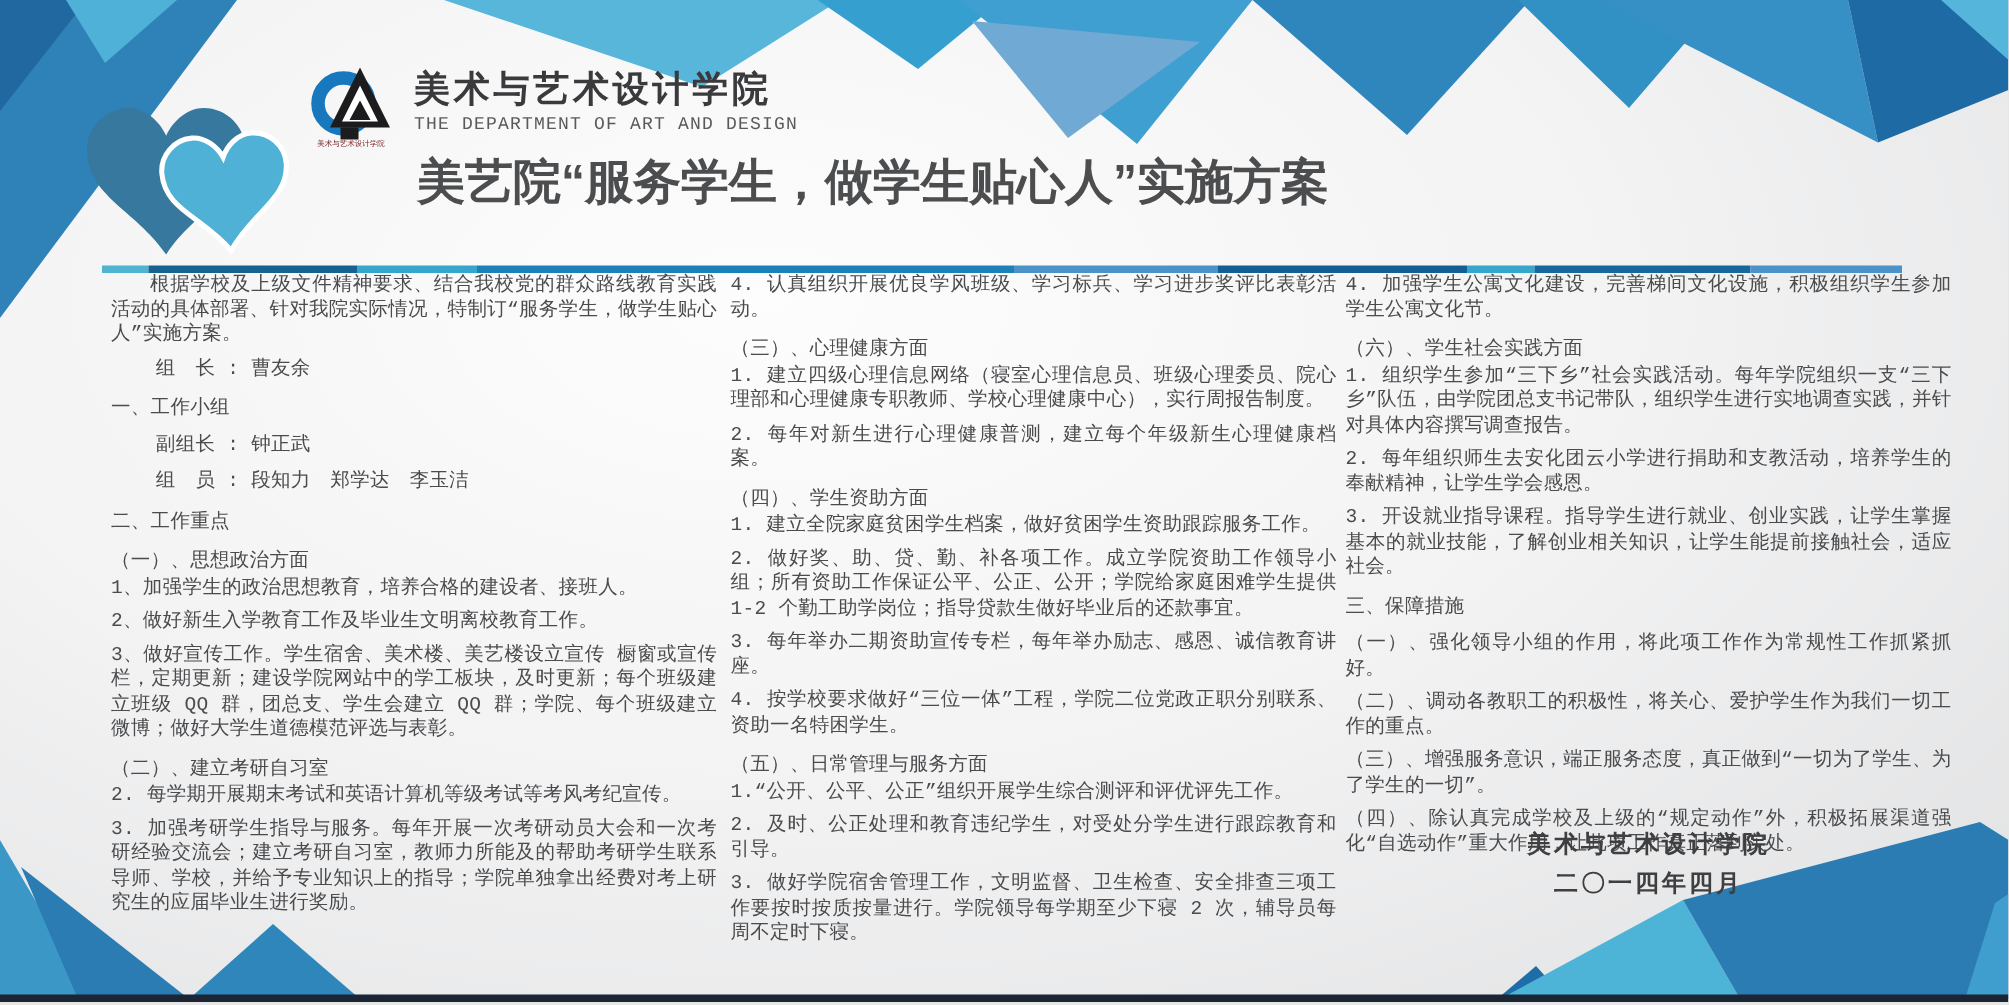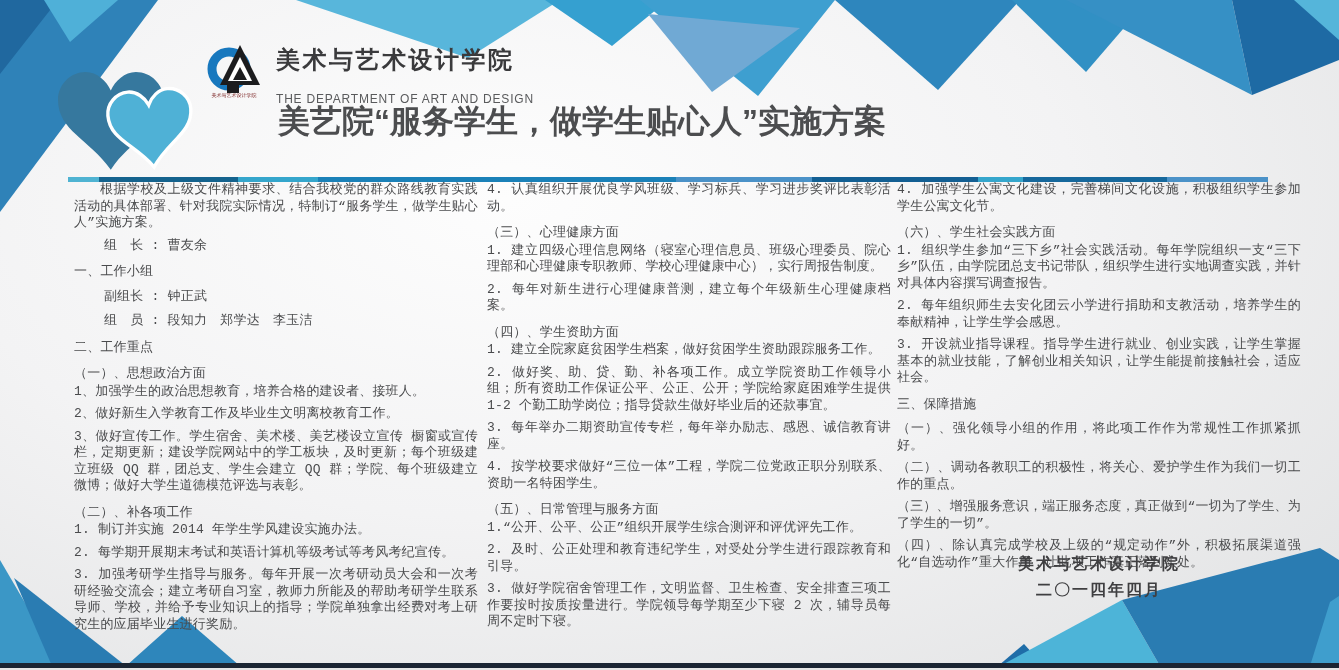--- a/index.html
+++ b/index.html
@@ -13,21 +13,21 @@
 
   
   .hearts{position:absolute;left:56px;top:68px;}
 
   
   .logo-row{position:absolute;left:206px;top:44px;display:flex;align-items:flex-start;}
   .logo-mark{width:56px;display:flex;flex-direction:column;align-items:center;}
   .logo-caption{font-size:5px;color:#7a2020;white-space:nowrap;letter-spacing:0;margin-top:-2px;}
   .logo-text{margin-left:14px;padding-top:2px;}
   .logo-cn{font-size:24px;font-weight:bold;color:#3a3a3c;letter-spacing:2.5px;line-height:1.15;}
-  .logo-en{font-size:12px;color:#595a5c;letter-spacing:0.8px;margin-top:18px;}
+  .logo-en{font-size:12px;color:#595a5c;letter-spacing:0.8px;margin-top:2px;font-family:Liberation Mono, monospace;}
 
   
   .main-title{
     position:absolute;left:278px;top:100px;width:1000px;
     font-size:32px;font-weight:bold;color:#4c4d4f;letter-spacing:0px;white-space:nowrap;
   }
 
   
   .divider{position:absolute;left:68px;top:177px;width:1200px;height:5px;display:flex;}
   .divider .seg{height:100%;display:block;}
@@ -129,22 +129,21 @@
         <p class="blk intro">根据学校及上级文件精神要求、结合我校党的群众路线教育实践活动的具体部署、针对我院实际情况，特制订“服务学生，做学生贴心人”实施方案。</p>
         <p class="blk member">组　长 : 曹友余</p>
         <p class="blk h1">一、工作小组</p>
         <p class="blk member">副组长 : 钟正武</p>
         <p class="blk member">组　员 : 段知力　郑学达　李玉洁</p>
         <p class="blk h1">二、工作重点</p>
         <p class="blk h2">（一）、思想政治方面</p>
         <p class="blk para">1、加强学生的政治思想教育，培养合格的建设者、接班人。</p>
         <p class="blk para">2、做好新生入学教育工作及毕业生文明离校教育工作。</p>
         <p class="blk para">3、做好宣传工作。学生宿舍、美术楼、美艺楼设立宣传 橱窗或宣传栏，定期更新；建设学院网站中的学工板块，及时更新；每个班级建立班级 QQ 群，团总支、学生会建立 QQ 群；学院、每个班级建立微博；做好大学生道德模范评选与表彰。</p>
-        <p class="blk h2">（二）、补各项工作</p>
-        <p class="blk para">1. 制订并实施 2014 年学生学风建设实施办法。</p>
+        <p class="blk h2">（二）、建立考研自习室</p>
         <p class="blk para">2. 每学期开展期末考试和英语计算机等级考试等考风考纪宣传。</p>
         <p class="blk para">3. 加强考研学生指导与服务。每年开展一次考研动员大会和一次考研经验交流会；建立考研自习室，教师力所能及的帮助考研学生联系导师、学校，并给予专业知识上的指导；学院单独拿出经费对考上研究生的应届毕业生进行奖励。</p>
       </div>
     <div class="column col-1">
         <p class="blk para">4. 认真组织开展优良学风班级、学习标兵、学习进步奖评比表彰活动。</p>
         <p class="blk h2">（三）、心理健康方面</p>
         <p class="blk para">1. 建立四级心理信息网络（寝室心理信息员、班级心理委员、院心理部和心理健康专职教师、学校心理健康中心），实行周报告制度。</p>
         <p class="blk para">2. 每年对新生进行心理健康普测，建立每个年级新生心理健康档案。</p>
         <p class="blk h2">（四）、学生资助方面</p>
         <p class="blk para">1. 建立全院家庭贫困学生档案，做好贫困学生资助跟踪服务工作。</p>

